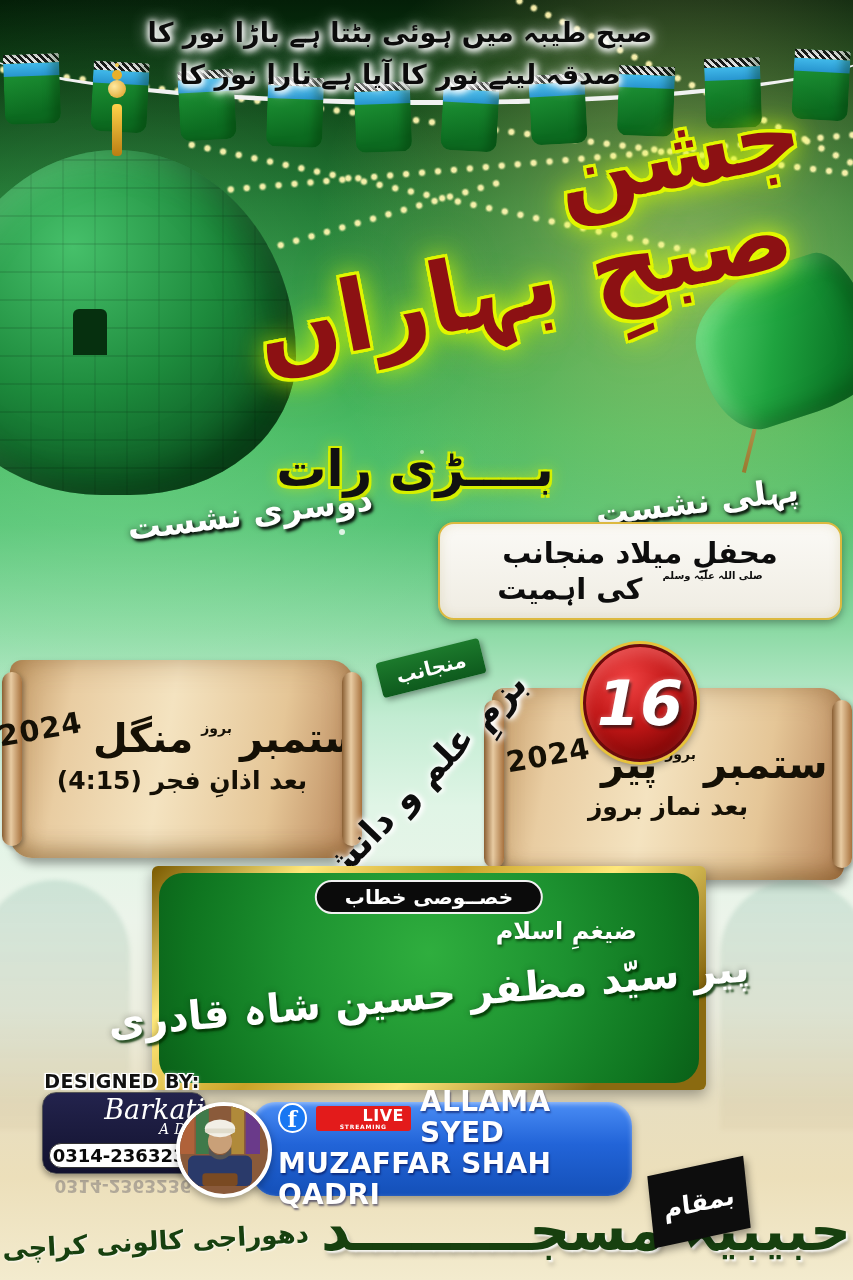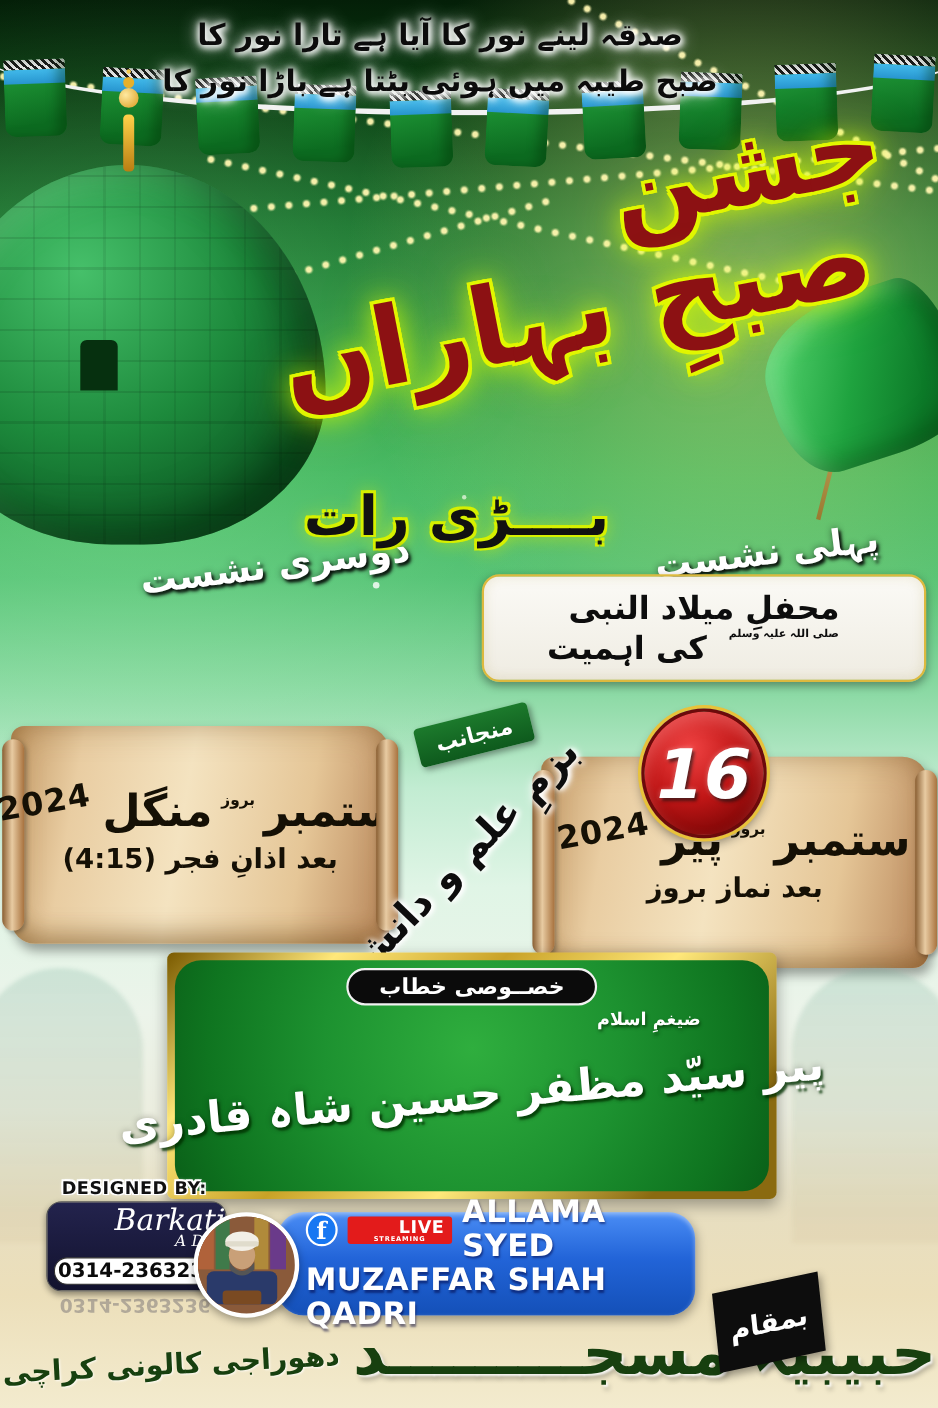--- a/index.html
+++ b/index.html
@@ -125,26 +125,26 @@
   .arch-r{left:720px;top:880px;}
   
   .banner{position:absolute;left:152px;top:866px;width:554px;height:224px;border-radius:6px;padding:7px;
     background:linear-gradient(135deg,#7a5a00,#ffe87a 20%,#c9a227 40%,#ffe87a 60%,#8a6a10 85%);
     box-shadow:0 5px 14px rgba(0,0,0,.35);box-sizing:border-box;}
   .banner-inner{width:100%;height:100%;border-radius:24px;position:relative;
     background:radial-gradient(circle at 50% 38%,#2fae3e,#1d9230 45%,#0f7520 80%,#0a5f18);
     display:flex;flex-direction:column;align-items:center;justify-content:center;}
   .tag-pill{position:absolute;top:7px;left:50%;transform:translateX(-50%);background:#0b0b0b;border:2px solid #f2f2f2;
     border-radius:18px;color:#fff;font-size:20px;font-weight:bold;padding:3px 28px;direction:rtl;white-space:nowrap;}
-  .honorific{position:absolute;top:44px;right:62px;color:#fff;font-size:16px;font-weight:bold;direction:rtl;
+  .honorific{position:absolute;top:44px;right:62px;color:#fff;font-size:24px;font-weight:bold;direction:rtl;
     text-shadow:1px 2px 3px rgba(0,40,0,.75);text-align:right;}
   .speaker{margin-top:34px;color:#fff;font-size:40px;font-weight:bold;direction:rtl;white-space:nowrap;
     transform:rotate(-5deg);text-shadow:2px 3px 2px rgba(0,50,0,.8),0 0 7px rgba(0,0,0,.3);}
   
-  .d-label{position:absolute;left:36px;top:1070px;width:172px;text-align:center;font-size:16px;font-weight:800;
+  .d-label{position:absolute;left:36px;top:1070px;width:172px;text-align:center;font-size:19px;font-weight:800;
     color:#111;letter-spacing:.5px;
     text-shadow:0 0 4px #fff,1.5px 1.5px 0 #fff,-1.5px -1.5px 0 #fff,1.5px -1.5px 0 #fff,-1.5px 1.5px 0 #fff;}
   .d-box{position:absolute;left:42px;top:1092px;width:162px;height:80px;border-radius:14px;text-align:right;color:#fff;
     background:linear-gradient(180deg,#23234d,#12122e);border:1.5px solid #555;box-shadow:0 3px 6px rgba(0,0,0,.4);}
   .d-name{font-family:"DejaVu Serif",serif;font-style:italic;font-size:27px;line-height:1.05;margin-top:3px;}
   .d-type{font-family:"DejaVu Serif",serif;font-style:italic;font-size:14px;letter-spacing:5px;margin-top:-3px;}
   .d-phone{position:absolute;left:6px;right:6px;bottom:5px;background:#fff;border-radius:12px;color:#0a0a0a;
     font-weight:800;font-size:18px;padding:1px 0;border:1.5px solid #333;}
   .d-reflect{position:absolute;left:42px;top:1176px;width:162px;text-align:center;font-weight:800;font-size:17px;
     color:rgba(40,40,70,.3);transform:scaleY(-1);}
@@ -200,33 +200,33 @@
     <div class="flag"></div>
     <div class="flag"></div>
   </div>
 
   <div class="dome"></div>
   <div class="spire"></div>
   <div class="spole"></div>
   <div class="sflag"></div>
 
   <div class="poetry">
+    <div>صبح طیبہ میں ہوئی بٹتا ہے باڑا نور کا</div>
     <div>صدقہ لینے نور کا آیا ہے تارا نور کا</div>
-    <div>صبح طیبہ میں ہوئی بٹتا ہے باڑا نور کا</div>
   </div>
 
   <div class="title">
     <span class="t1">جشن</span>
     <span class="t2">صبحِ بہاراں</span>
   </div>
   <div class="subtitle">بــــڑی رات</div>
 
   <div class="sh sh-first">پہلی نشست</div>
   <div class="sbox sbox-first">
-    <span><span>محفلِ میلاد النبی</span><span class="durood">صلی اللہ علیہ وسلم</span><span>کی اہمیت</span></span>
+    <span><span>محفلِ میلاد منجانب</span><span class="durood">صلی اللہ علیہ وسلم</span><span>کی اہمیت</span></span>
   </div>
   <div class="sh sh-second">دوسری نشست</div>
 
   <div class="badge badge-16">16</div>
   <div class="scroll scroll-16">
     <div class="scroll-top">
       <span class="scroll-month">ستمبر</span>
       <span class="scroll-broz">بروز</span>
       <span class="scroll-weekday">پیر</span>
       <span class="scroll-year">2024</span>

